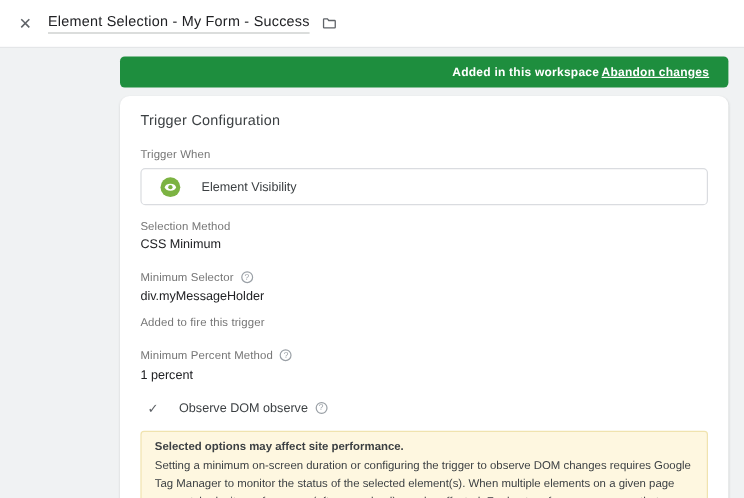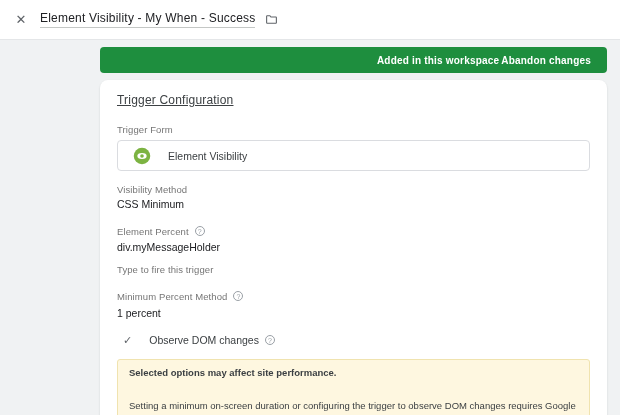--- a/index.html
+++ b/index.html
@@ -27,28 +27,28 @@
   .canvas { padding-top: 7px; height: 375px; background: #f0f2f3; }
   .col { width: 507px; margin-left: 100px; }
   
   .banner {
     height: 26px; border-radius: 4px; background: #1e8e3e; color: #fff;
     display: flex; align-items: center; justify-content: flex-end;
     padding: 0 14px; font-size: 10px; font-weight: 600; letter-spacing: .2px;
   }
   .abandon-btn {
     background: none; border: none; color: #fff; font-family: inherit;
-    font-size: 10px; font-weight: 700; letter-spacing: .2px; cursor: pointer; padding: 4px 2px;
+    font-size: 10px; font-weight: 700; letter-spacing: .2px; cursor: pointer; padding: 4px 2px; text-decoration: underline;
   }
   
   .card {
     margin-top: 7px; background: #fff; border-radius: 8px;
     box-shadow: 0 1px 2px rgba(60,64,67,.18); padding: 13px 17px 15px;
   }
-  .card-title { font-size: 12px; font-weight: 400; color: #3c4043; margin-bottom: 17px; letter-spacing: .2px; text-decoration: underline; }
+  .card-title { font-size: 12px; font-weight: 400; color: #3c4043; margin-bottom: 17px; letter-spacing: .2px; }
   .sm-label { font-size: 9.5px; color: #757575; letter-spacing: .1px; }
   .type-row {
     margin-top: 5px; margin-bottom: 13px; border: 1px solid #dadce0; border-radius: 4px;
     height: 31px; display: flex; align-items: center; padding-left: 15px; cursor: pointer;
   }
   .eye-wrap { display: inline-flex; margin-right: 17px; }
   .type-name { font-size: 10.5px; font-weight: 500; color: #3c4043; }
   .field { margin-bottom: 11px; }
   .field .value { font-size: 10.5px; color: #202124; margin-top: 2.5px; }
   .help-ic {
@@ -56,87 +56,87 @@
     border-radius: 50%; color: #9aa0a6; font-size: 7px; line-height: 9px;
     text-align: center; margin-left: 6px; vertical-align: 1px; cursor: pointer;
   }
   .observe-row { display: flex; align-items: center; margin: 15px 0 12px; padding-left: 6px; cursor: pointer; }
   .check-g { color: #5f6368; font-size: 11px; margin-right: 17px; }
   .observe-label { font-size: 10.5px; color: #3c4043; }
   .warnbox {
     background: #fef7e0; border: 1px solid #f0e3af; border-radius: 3px;
     padding: 7px 11px 9px; margin-bottom: 11px;
   }
-  .warn-title { font-size: 9.5px; font-weight: 700; color: #3c4043; margin-bottom: 20px; }
+  .warn-title { font-size: 9.5px; font-weight: 700; color: #3c4043; margin-bottom: 3px; }
   .warn-body { font-size: 9.5px; color: #3c4043; line-height: 1.62; }
 </style>
 </head>
 <body>
 
 <div class="app">
 
   <header class="topbar">
     <span class="close-x">✕</span>
-    <span class="doc-title">Element Visibility - My When - Success</span>
+    <span class="doc-title">Element Selection - My Form - Success</span>
     <span class="folder-ic">
       <svg width="13" height="13" viewBox="0 0 24 24" fill="none" stroke="#5f6368" stroke-width="2">
         <path d="M3 6 a1 1 0 0 1 1-1 h5 l2 2.5 h9 a1 1 0 0 1 1 1 V18 a1 1 0 0 1 -1 1 H4 a1 1 0 0 1 -1-1 z"></path>
       </svg>
     </span>
   </header>
 
   <main class="canvas">
     <div class="col">
 
       <div class="banner">
         <span>Added in this workspace</span>
         <button class="abandon-btn">Abandon changes</button>
       </div>
 
       <section class="card">
         <h2 class="card-title">Trigger Configuration</h2>
 
-        <div class="sm-label">Trigger Form</div>
+        <div class="sm-label">Trigger When</div>
         <div class="type-row">
           <span class="eye-wrap">
             <svg width="18" height="18" viewBox="0 0 24 24">
               <circle cx="12" cy="12" r="11" fill="#7cb342"></circle>
               <ellipse cx="12" cy="12" rx="6.2" ry="3.9" fill="#ffffff"></ellipse>
               <circle cx="12" cy="12" r="2.4" fill="#7cb342"></circle>
             </svg>
           </span>
           <span class="type-name">Element Visibility</span>
         </div>
 
         <div class="field">
-          <div class="sm-label">Visibility Method</div>
+          <div class="sm-label">Selection Method</div>
           <div class="value">CSS Minimum</div>
         </div>
 
         <div class="field">
           <div>
-            <span class="sm-label">Element Percent</span><span class="help-ic">?</span>
+            <span class="sm-label">Minimum Selector</span><span class="help-ic">?</span>
           </div>
           <div class="value">div.myMessageHolder</div>
         </div>
 
         <div class="field">
-          <div class="sm-label">Type to fire this trigger</div>
+          <div class="sm-label">Added to fire this trigger</div>
         </div>
 
         <div class="field">
           <div>
             <span class="sm-label">Minimum Percent Method</span><span class="help-ic">?</span>
           </div>
           <div class="value">1 percent</div>
         </div>
 
         <div class="observe-row">
           <span class="check-g">✓</span>
-          <span class="observe-label">Observe DOM changes</span>
+          <span class="observe-label">Observe DOM observe</span>
           <span class="help-ic">?</span>
         </div>
 
         <div class="warnbox">
           <div class="warn-title">Selected options may affect site performance.</div>
           <div class="warn-body">Setting a minimum on-screen duration or configuring the trigger to observe DOM changes requires Google Tag Manager to monitor the status of the selected element(s). When multiple elements on a given page are matched, site performance (after page load) may be affected. For best performance, ensure that your CSS Selector does not match a large number of elements, or use ID as your selection method instead.</div>
         </div>
 
       </section>
 

